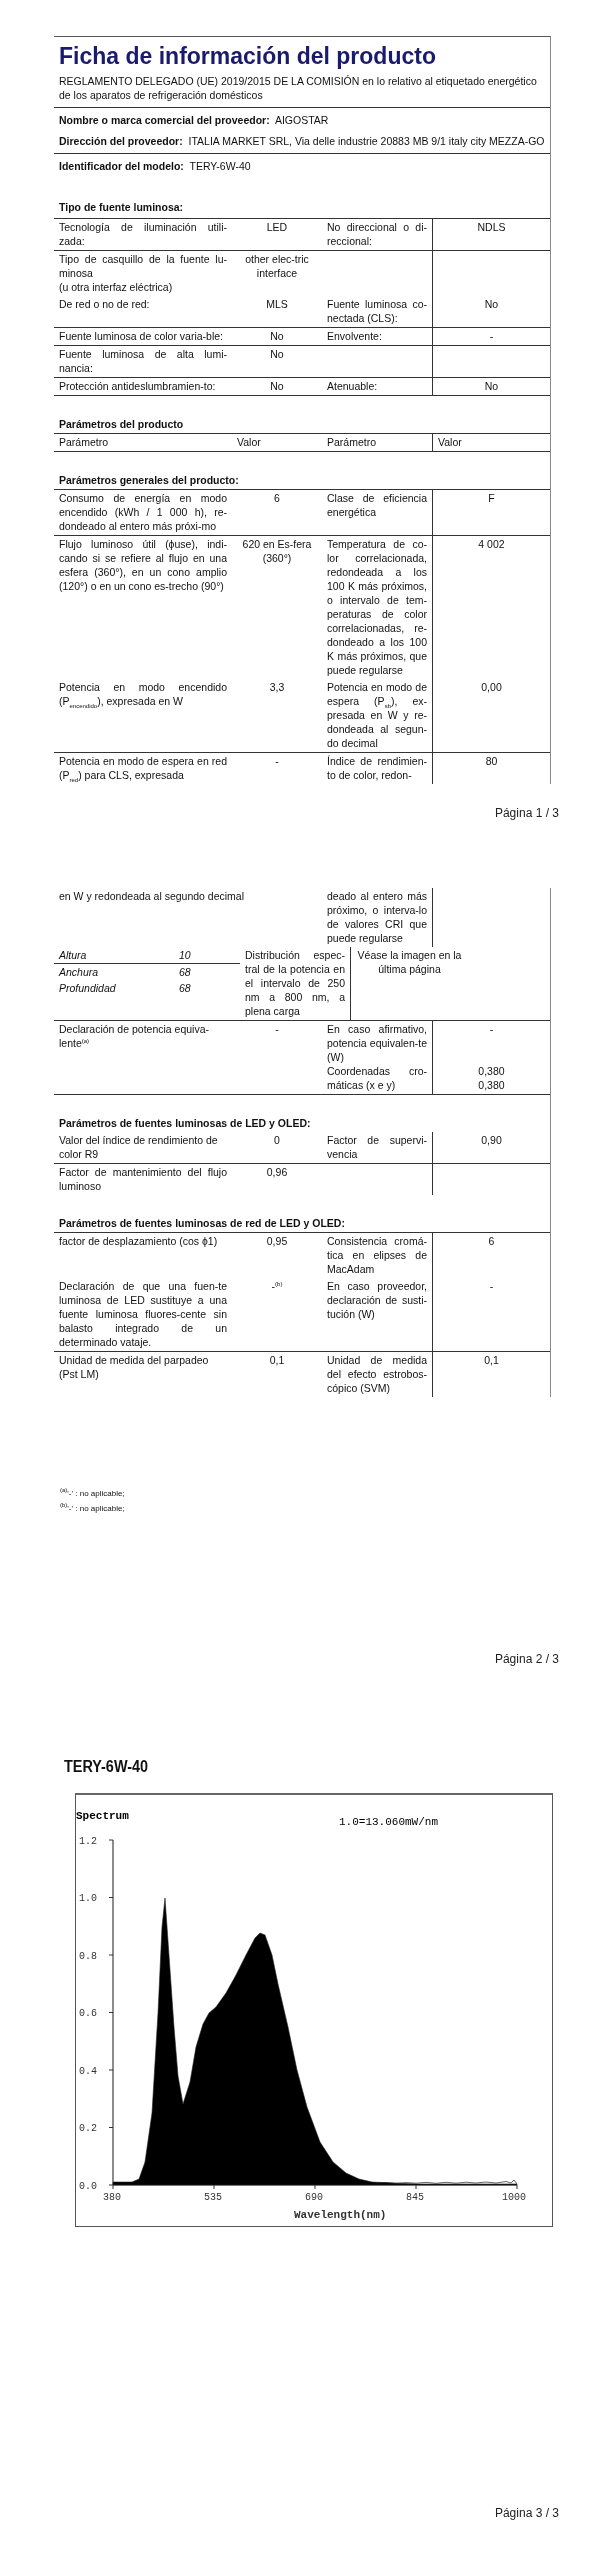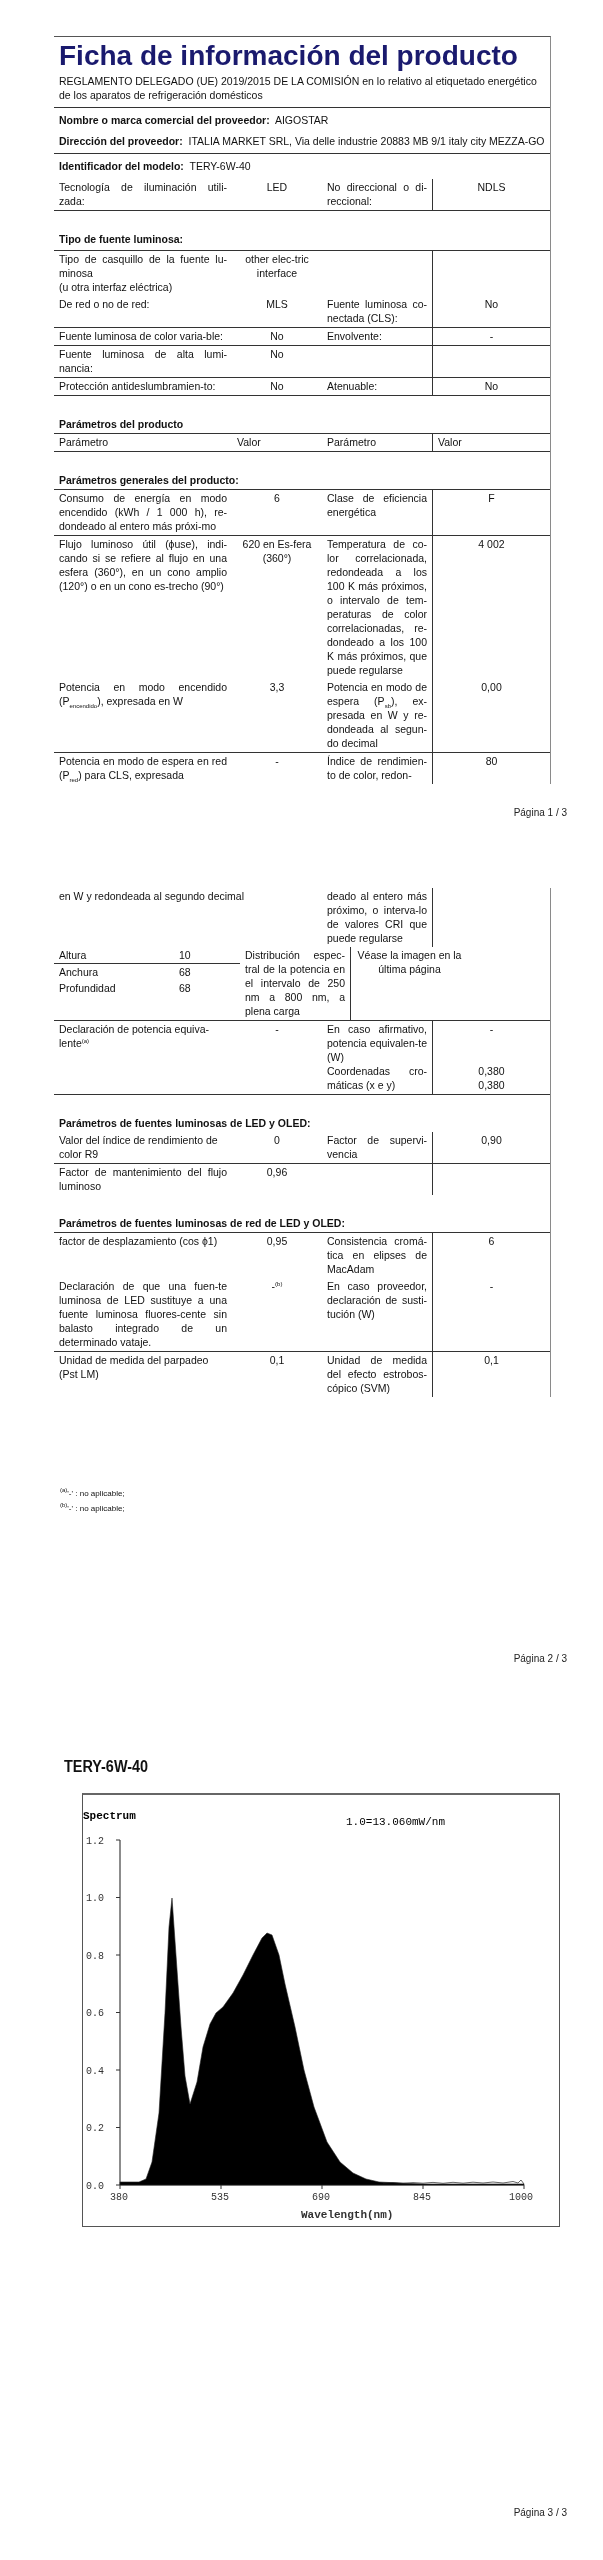--- a/index.html
+++ b/index.html
@@ -9,35 +9,35 @@
   .row { display: flex; border-bottom: 1px solid #333; position: relative; }
   .row.nob { border-bottom: none; }
   .cell { padding: 1px 5px 2px 5px; }
   .c1 { width: 178px; text-align: justify; hyphens: manual; }
   .c2 { width: 90px; text-align: center; }
   .c3 { width: 111px; text-align: justify; border-right: 1px solid #333; }
   .c4 { width: 117px; text-align: center; }
   .full { width: 100%; }
   .center { }
   .bold { font-weight: bold; margin-top: 20px; }
-  .title { font-size: 28px; line-height: 30px; font-weight: bold; color: #1a1a6e; padding: 4px 5px 2px 5px; }
-  .pagenum { position: absolute; right: 36px; font-size: 10px; color: #222; }
+  .title { font-size: 23px; line-height: 30px; font-weight: bold; color: #1a1a6e; padding: 4px 5px 2px 5px; }
+  .pagenum { position: absolute; right: 44px; font-size: 12px; color: #222; }
   .footnote { font-size: 8px; line-height: 11px; padding-left: 2px; }
   sup, sub { font-size: 6px; line-height: 0; }
 
   .dimgrid { display: flex; }
   .dimlabel { width: 82px; text-align: justify; padding: 1px 5px 2px 5px; border-right: 1px solid #333; }
-  .dimvals { width: 186px; }
+  .dimvals { width: 186px; font-style: italic; }
   .dimrow { display: flex; padding: 1px 5px 1px 5px; }
   .dimrow.first { border-bottom: 1px solid #333; }
   .dimrow .k { width: 120px; }
   .dimrow .v { width: 50px; }
 
   .chart-title { position: absolute; left: 64px; top: 1760px; font-size: 16px; font-weight: bold; font-family: "Liberation Sans", sans-serif; transform: scaleX(0.9); transform-origin: left; }
-  .chart-frame { position: absolute; left: 82px; top: 1793px; width: 478px; height: 434px; border: 1px solid #555; border-top: 2px solid #666; }
+  .chart-frame { position: absolute; left: 75px; top: 1793px; width: 478px; height: 434px; border: 1px solid #555; border-top: 2px solid #666; }
   .mono { font-family: "Liberation Mono", monospace; color: #333; }
 </style>
 </head>
 <body>
 
 <div class="tbl" style="top:36px; border-top:1px solid #555;">
   <div class="row nob">
     <div class="title full">Ficha de información del producto</div>
   </div>
   <div class="row">
@@ -55,28 +55,28 @@
       <span>ITALIA MARKET SRL, Via delle industrie 20883 MB 9/1 italy city MEZZA-GO</span>
     </div>
   </div>
   <div class="row nob">
     <div class="cell full" style="padding-top:5px; padding-bottom:6px;">
       <span class="bold">Identificador del modelo:</span>&nbsp;
       <span>TERY-6W-40</span>
     </div>
   </div>
   <div class="row">
+    <div class="cell full bold" style="padding-bottom:4px;">Tipo de fuente luminosa:</div>
+  </div>
+
+  <div class="row">
     <div class="cell c1">Tecnología de iluminación utili-zada:</div>
     <div class="cell c2">LED</div>
     <div class="cell c3">No direccional o di-reccional:</div>
     <div class="cell c4">NDLS</div>
-  </div>
-
-  <div class="row">
-    <div class="cell full bold" style="padding-bottom:4px;">Tipo de fuente luminosa:</div>
   </div>
 
   <div class="row nob">
     <div class="cell c1">
       <div>Tipo de casquillo de la fuente lu-minosa</div>
       <div>(u otra interfaz eléctrica)</div>
     </div>
     <div class="cell c2">other elec-tric interface</div>
     <div class="cell c3"></div>
     <div class="cell c4"></div>

